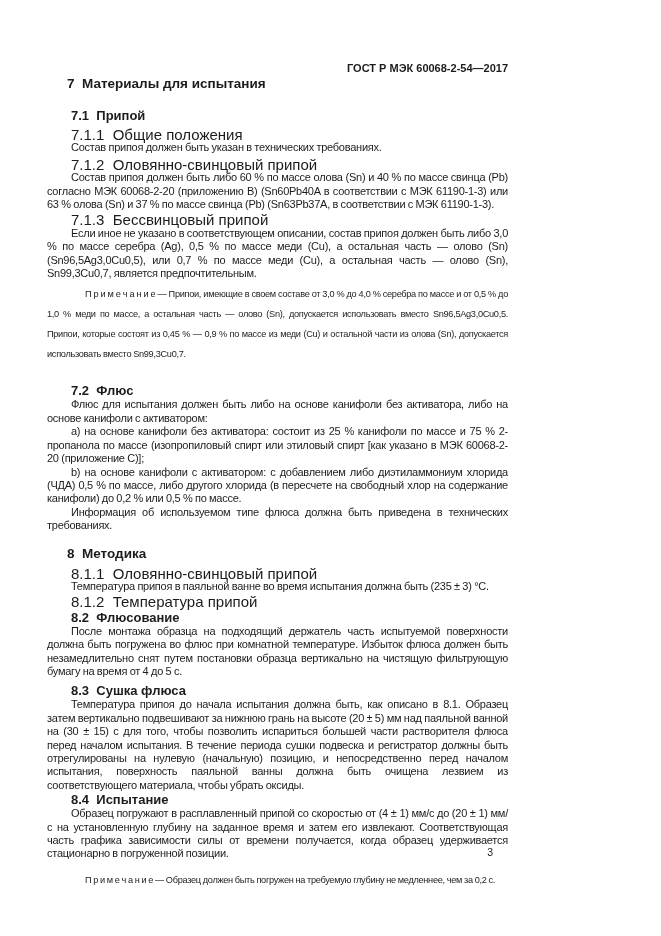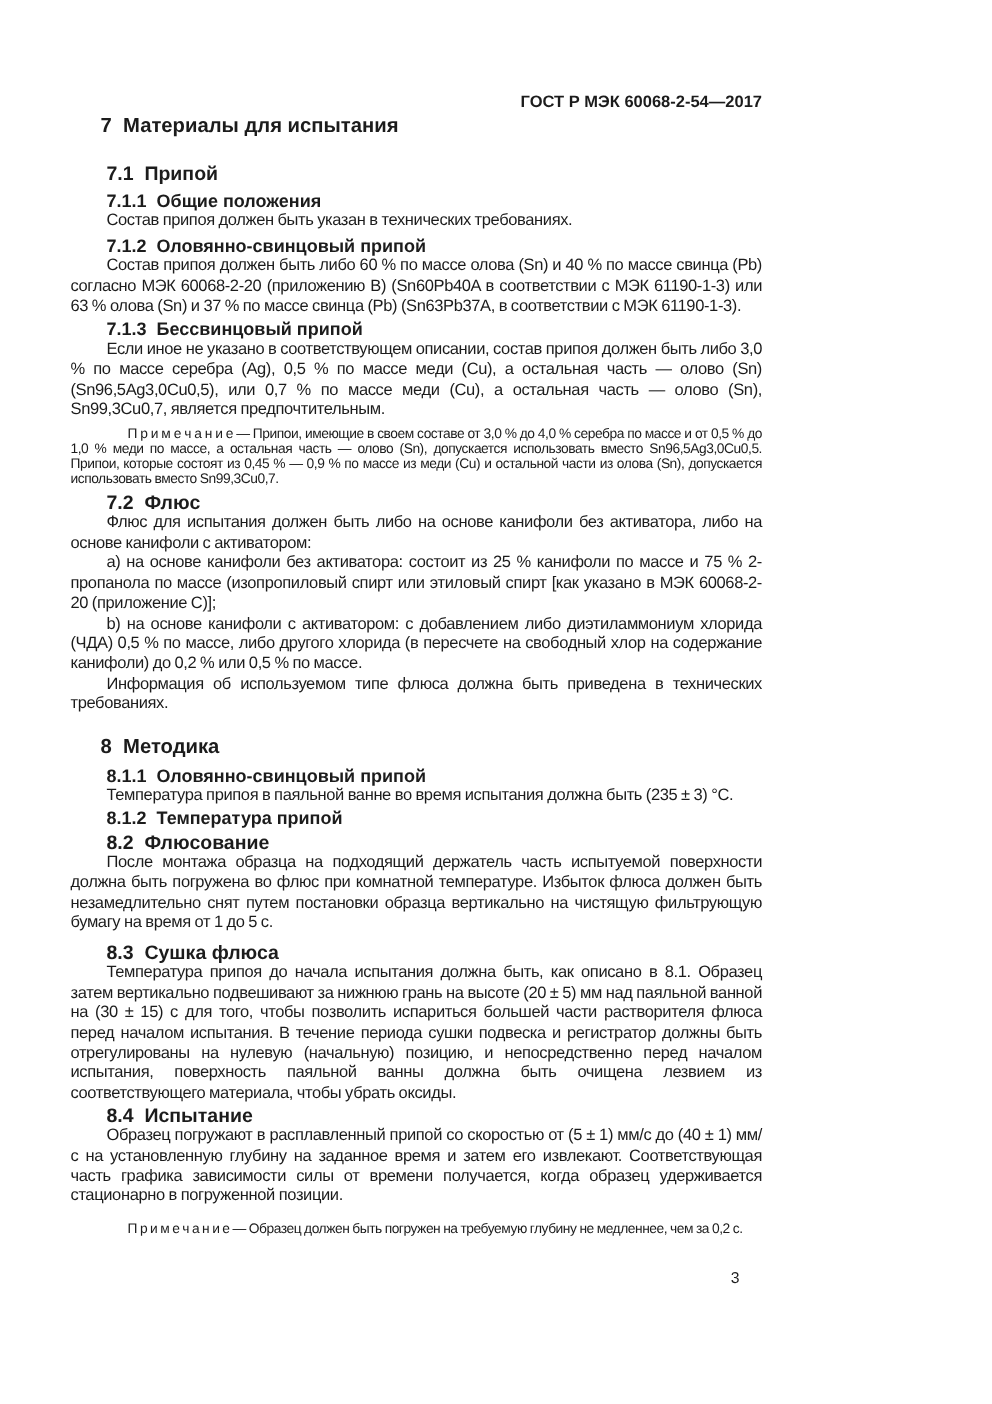--- a/index.html
+++ b/index.html
@@ -37,56 +37,56 @@
     white-space: pre-wrap;
   }
   .h2 {
     font-size: 13px;
     font-weight: bold;
     line-height: 14px;
     padding-left: 24px;
     white-space: pre-wrap;
   }
   .h3 {
-    font-size: 12px;
-    font-weight: bold;
+    font-size: 15px;
+    font-weight: normal;
     line-height: 13.4px;
     padding-left: 24px;
     white-space: pre-wrap;
   }
   p {
     margin: 0;
     font-size: 11px;
     line-height: 13.4px;
     text-align: justify;
     text-indent: 24px;
     letter-spacing: -0.25px;
     word-spacing: -0.3px;
   }
   p.note {
     font-size: 9.2px;
-    line-height: 10px;
+    line-height: 20px;
     text-indent: 38px;
     letter-spacing: -0.3px;
   }
   .page-num {
     position: absolute;
     top: 846px;
     right: 86px;
     font-size: 10.5px;
     line-height: 12px;
   }
   
   .g1  { margin-top: 1px; }
   .g2  { margin-top: 2px; }
   .g3  { margin-top: 3px; }
   .g4  { margin-top: 4px; }
   .g5  { margin-top: 5px; }
   .g6  { margin-top: 6px; }
-  .g7  { margin-top: 4px; }
+  .g7  { margin-top: 20px; }
   .g9  { margin-top: 9px; }
   .g12 { margin-top: 12px; }
   .g13 { margin-top: 13px; }
   .g17 { margin-top: 17px; }
   .g18 { }
 </style>
 </head>
 <body>
 
 <div class="sheet">
@@ -115,24 +115,24 @@
 
   <div class="h1 g12">8  Методика</div>
 
 
   <div class="h3 g5">8.1.1  Оловянно-свинцовый припой</div>
   <p>Температура припоя в паяльной ванне во время испытания должна быть (235 ± 3) °С.</p>
 
   <div class="h3 g2">8.1.2  Температура припой</div>
 
   <div class="h2 g2">8.2  Флюсование</div>
-  <p>После монтажа образца на подходящий держатель часть испытуемой поверхности должна быть погружена во флюс при комнатной температуре. Избыток флюса должен быть незамедлительно снят путем постановки образца вертикально на чистящую фильтрующую бумагу на время от 1 до 5 с.</p>
+  <p>После монтажа образца на подходящий держатель часть испытуемой поверхности должна быть погружена во флюс при комнатной температуре. Избыток флюса должен быть незамедлительно снят путем постановки образца вертикально на чистящую фильтрующую бумагу на время от 4 до 5 с.</p>
 
   <div class="h2 g6">8.3  Сушка флюса</div>
   <p>Температура припоя до начала испытания должна быть, как описано в 8.1. Образец затем вертикально подвешивают за нижнюю грань на высоте (20 ± 5) мм над паяльной ванной на (30 ± 15) с для того, чтобы позволить испариться большей части растворителя флюса перед началом испытания. В течение периода сушки подвеска и регистратор должны быть отрегулированы на нулевую (начальную) позицию, и непосредственно перед началом испытания, поверхность паяльной ванны должна быть очищена лезвием из соответствующего материала, чтобы убрать оксиды.</p>
 
   <div class="h2 g1">8.4  Испытание</div>
-  <p>Образец погружают в расплавленный припой со скоростью от (5 ± 1) мм/с до (40 ± 1) мм/с на установленную глубину на заданное время и затем его извлекают. Соответствующая часть графика зависимости силы от времени получается, когда образец удерживается стационарно в погруженной позиции.</p>
+  <p>Образец погружают в расплавленный припой со скоростью от (4 ± 1) мм/с до (20 ± 1) мм/с на установленную глубину на заданное время и затем его извлекают. Соответствующая часть графика зависимости силы от времени получается, когда образец удерживается стационарно в погруженной позиции.</p>
   <p class="note g9">П р и м е ч а н и е — Образец должен быть погружен на требуемую глубину не медленнее, чем за 0,2 с.</p>
 
   <div class="page-num">3</div>
 
 </div>
 
 </body></html>

